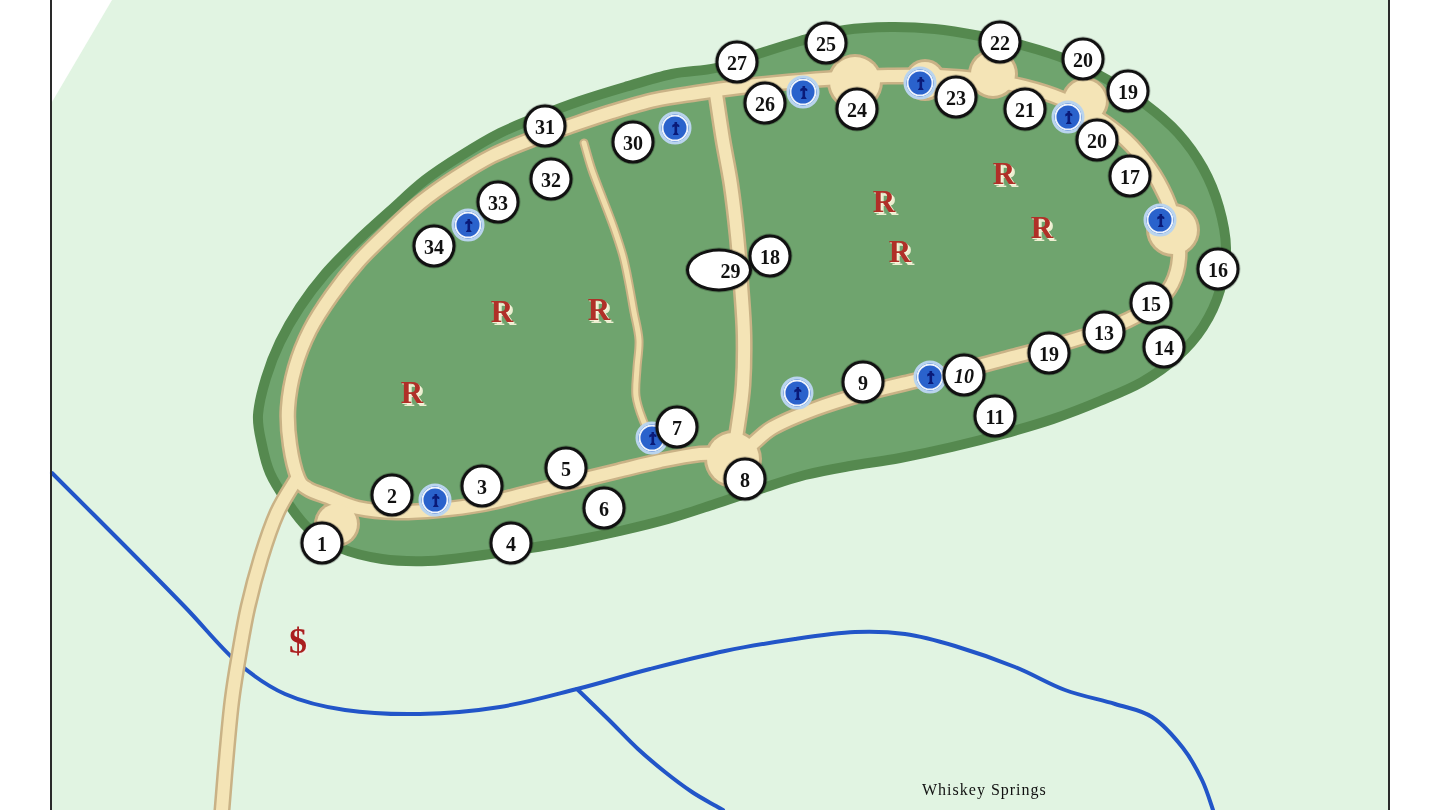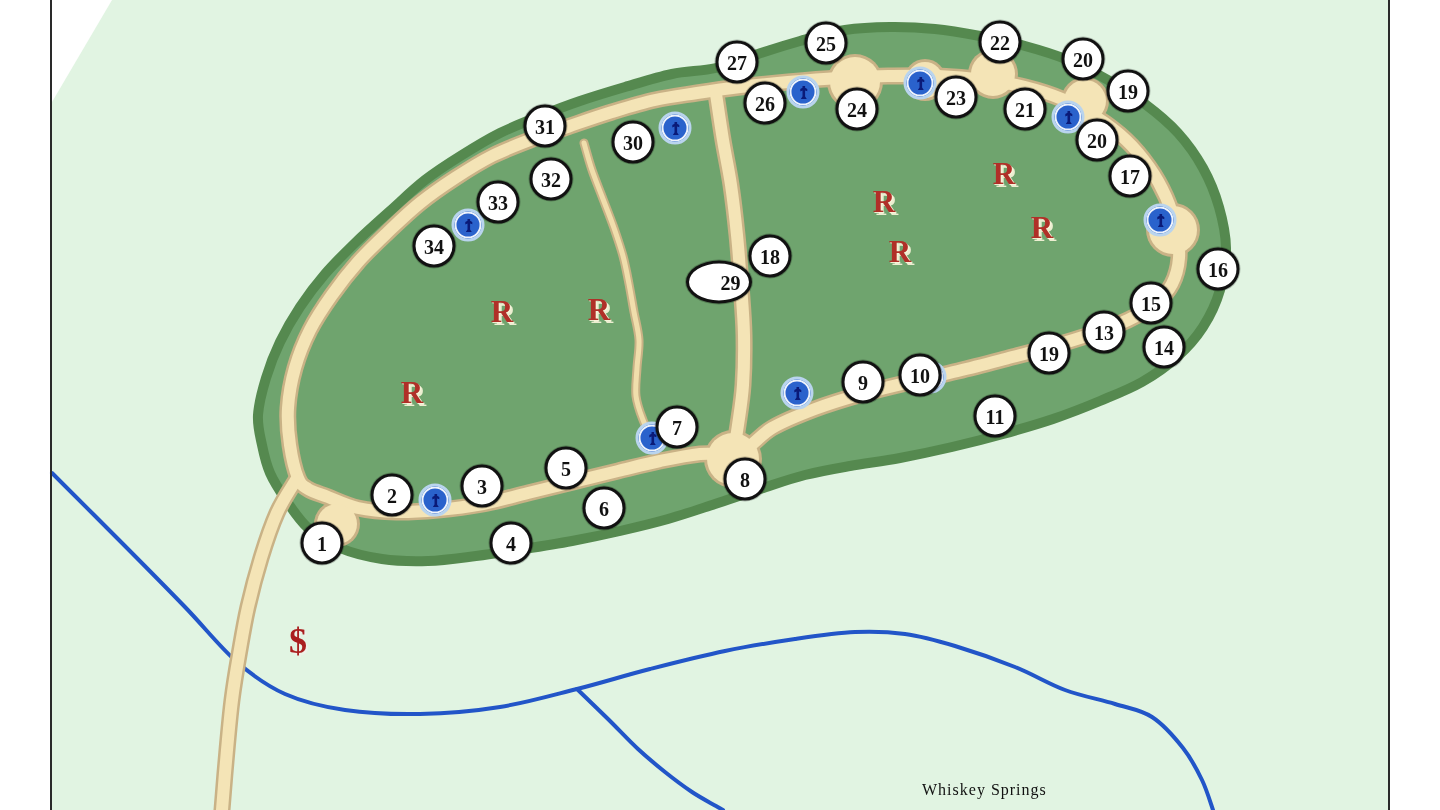--- a/index.html
+++ b/index.html
@@ -133,40 +133,40 @@
       </div>
       <div class="marker site-marker" style="left: 322px; top: 543px;">1</div>
       <div class="marker site-marker" style="left: 392px; top: 495px;">2</div>
       <div class="marker site-marker" style="left: 482px; top: 486px;">3</div>
       <div class="marker site-marker" style="left: 511px; top: 543px;">4</div>
       <div class="marker site-marker" style="left: 566px; top: 468px;">5</div>
       <div class="marker site-marker" style="left: 604px; top: 508px;">6</div>
       <div class="marker site-marker" style="left: 677px; top: 427px;">7</div>
       <div class="marker site-marker" style="left: 745px; top: 479px;">8</div>
       <div class="marker site-marker" style="left: 863px; top: 382px;">9</div>
-      <div class="marker site-marker" style="left: 920px; top: 375px;">10</div>
+      <div class="marker site-marker" style="left: 964px; top: 375px; font-style: italic;">10</div>
       <div class="marker site-marker" style="left: 995px; top: 416px;">11</div>
       <div class="marker site-marker" style="left: 1049px; top: 353px;">19</div>
       <div class="marker site-marker" style="left: 1104px; top: 332px;">13</div>
       <div class="marker site-marker" style="left: 1164px; top: 347px;">14</div>
       <div class="marker site-marker" style="left: 1151px; top: 303px;">15</div>
       <div class="marker site-marker" style="left: 1218px; top: 269px;">16</div>
       <div class="marker site-marker" style="left: 1130px; top: 176px;">17</div>
       <div class="marker site-marker" style="left: 1097px; top: 140px;">20</div>
       <div class="marker site-marker" style="left: 1128px; top: 91px;">19</div>
       <div class="marker site-marker" style="left: 1083px; top: 59px;">20</div>
       <div class="marker site-marker" style="left: 1025px; top: 109px; text-align: right;">21</div>
       <div class="marker site-marker" style="left: 1000px; top: 42px;">22</div>
       <div class="marker site-marker" style="left: 956px; top: 97px;">23</div>
       <div class="marker site-marker" style="left: 857px; top: 109px;">24</div>
       <div class="marker site-marker" style="left: 826px; top: 43px;">25</div>
       <div class="marker site-marker" style="left: 765px; top: 103px;">26</div>
       <div class="marker site-marker" style="left: 737px; top: 62px;">27</div>
       <div class="marker site-marker" style="left: 770px; top: 256px;">18</div>
-      <div class="marker site-marker" style="left: 719px; top: 282px; padding-left: 23px;">29</div>
+      <div class="marker site-marker" style="left: 719px; top: 270px; padding-left: 23px;">29</div>
       <div class="marker site-marker" style="left: 633px; top: 142px;">30</div>
       <div class="marker site-marker" style="left: 545px; top: 126px;">31</div>
       <div class="marker site-marker" style="left: 551px; top: 179px;">32</div>
       <div class="marker site-marker" style="left: 498px; top: 202px;">33</div>
       <div class="marker site-marker" style="left: 434px; top: 246px;">34</div>
     </div>
 
   <div class="ws-label">Whiskey Springs</div>
 </div>
 

